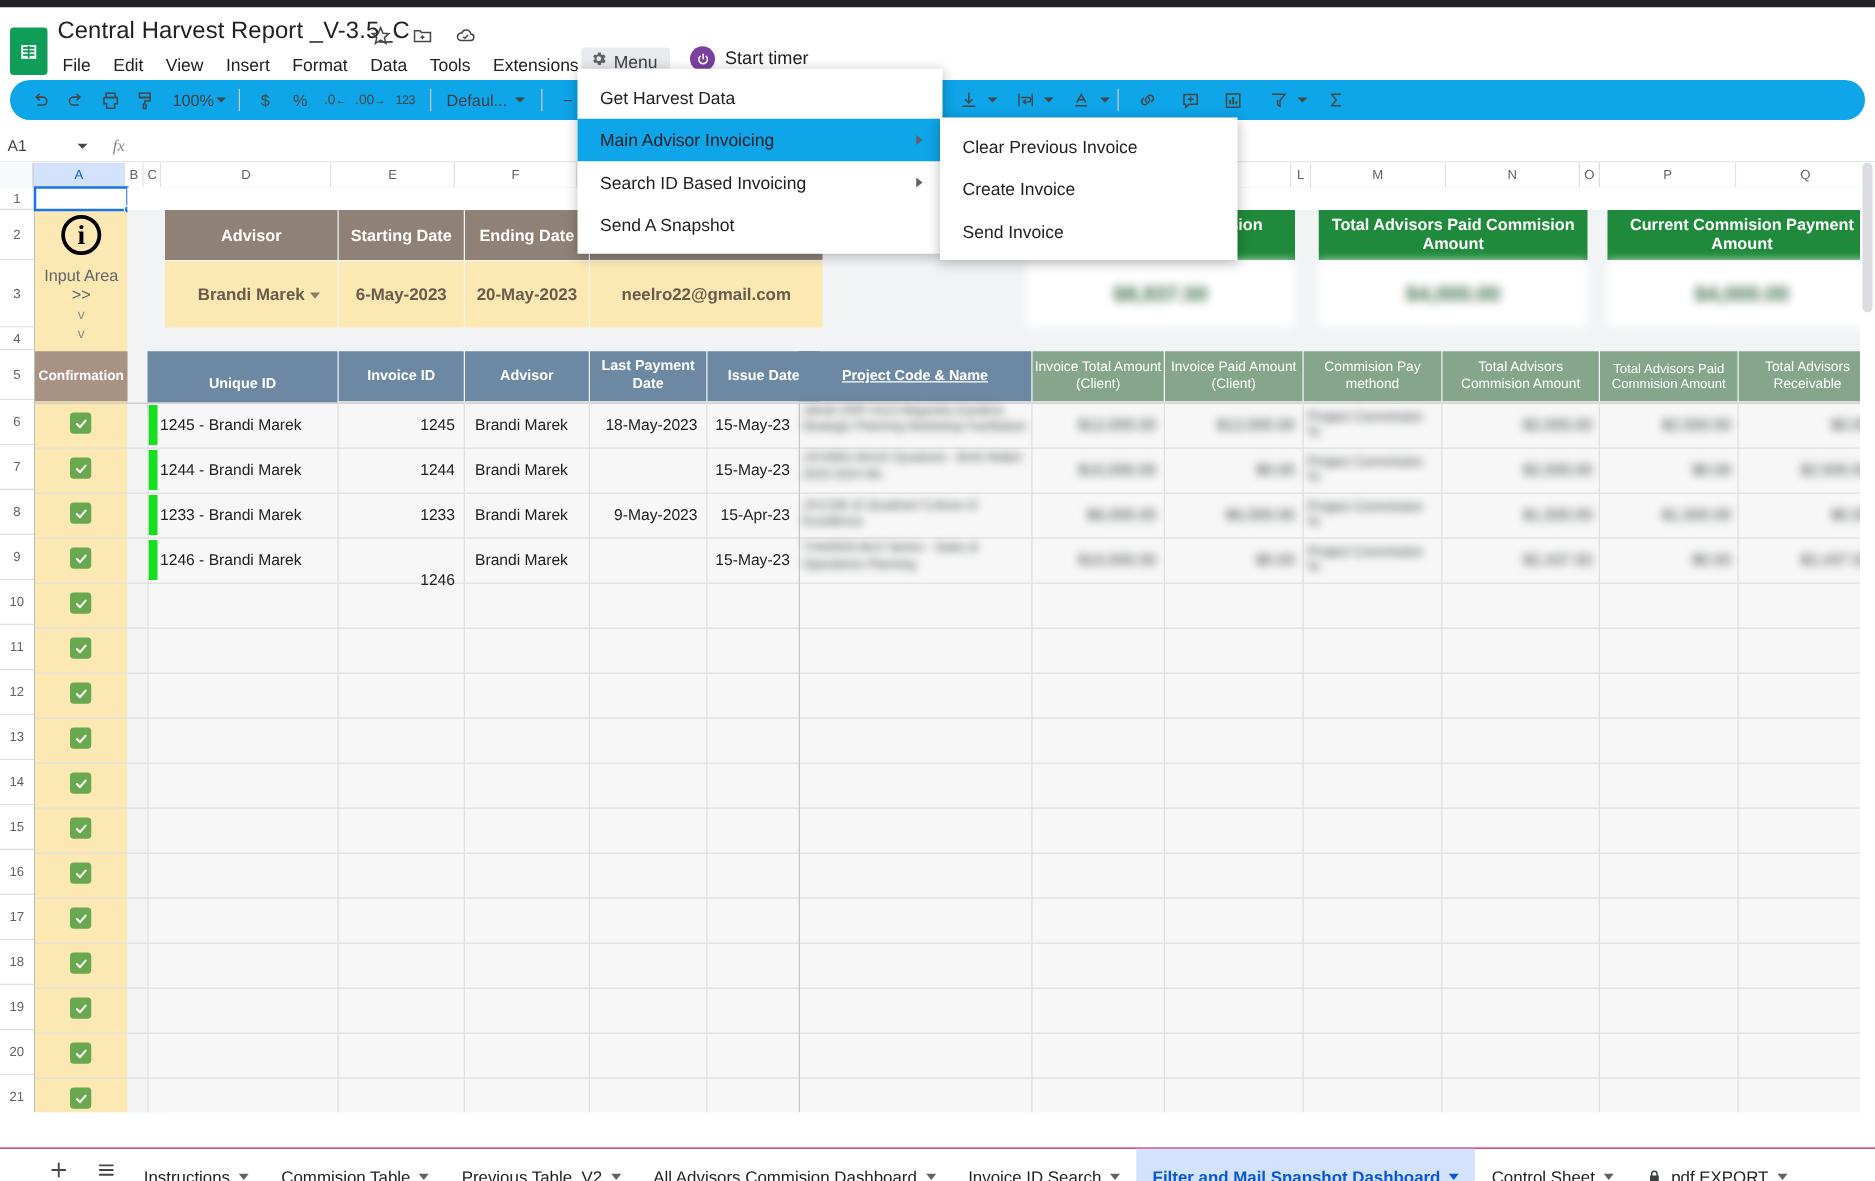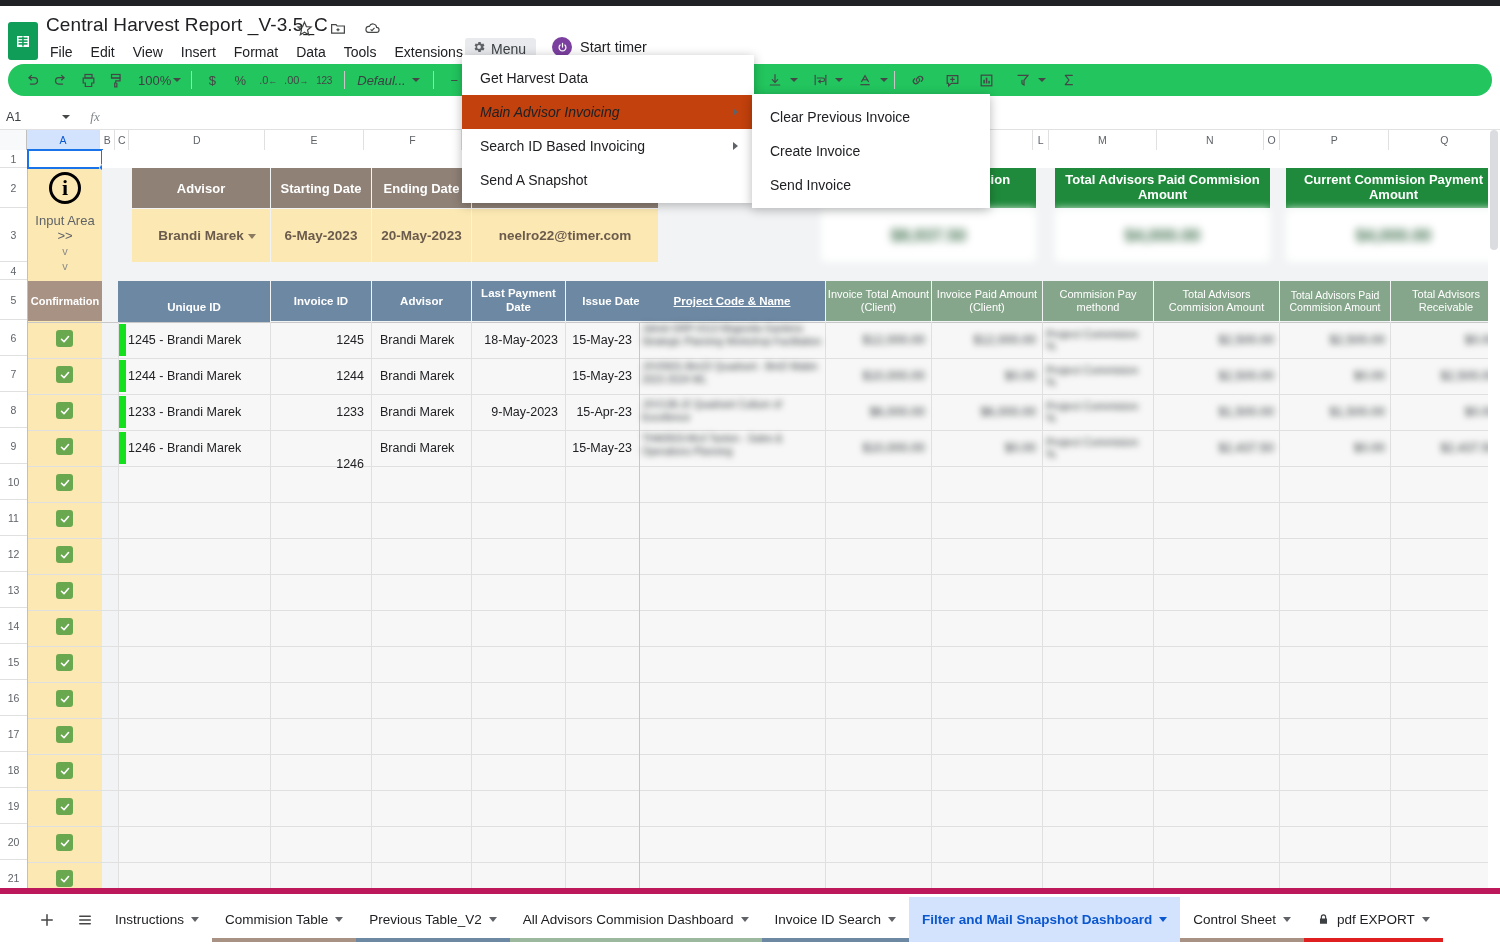--- a/index.html
+++ b/index.html
@@ -29,28 +29,28 @@
 
   .custom-menu { position:absolute; left:465px; top:32px; height:22px; display:flex; align-items:center;
                  gap:5px; background:#e8eaed; padding:3px 10px 3px 7px; border-radius:3px 3px 0 0; cursor:pointer; }
   .custom-menu .label { font-size:14px; color:#3c4043; }
   .start-timer { position:absolute; left:552px; top:31px; display:flex; align-items:center; gap:8px; cursor:pointer; }
   .start-timer .ring { width:20px; height:20px; border-radius:50%; background:#7b3fa0; display:flex; align-items:center; justify-content:center; }
   .start-timer .tlabel { font-size:14.5px; color:#202124; }
 
   
   .toolbar { position:absolute; top:64px; left:8px; width:1484px; height:32px;
-             background:#22c55e; border-radius:18px; display:flex; align-items:center; padding:0 10px; gap:0; }
+             background:#0ea5e9; border-radius:18px; display:flex; align-items:center; padding:0 10px; gap:0; }
   .tb-btn { width:28px; height:26px; display:flex; align-items:center; justify-content:center; border-radius:4px; cursor:pointer; font-size:13px; color:#444746; }
   .tb-zoom { display:flex; align-items:center; gap:2px; padding:0 4px 0 8px; cursor:pointer; }
   .tb-zoom .z { font-size:13px; color:#3c4043; }
   .caret { width:0;height:0;border-left:4px solid transparent;border-right:4px solid transparent;border-top:4px solid #444746; display:inline-block; }
   .tb-sep { width:1px; height:18px; background:#c7c7c7; margin:0 6px; }
   .tb-font { display:flex; align-items:center; gap:6px; padding:0 6px; cursor:pointer; width:76px; }
-  .tb-font .fname { font-size:13px; color:#3c4043; overflow:hidden; white-space:nowrap;font-style:italic; }
+  .tb-font .fname { font-size:13px; color:#3c4043; overflow:hidden; white-space:nowrap; }
   .tb-grp { display:flex; align-items:center; gap:1px; }
 
   
   .formulabar { position:absolute; top:104px; left:0; width:1500px; height:26px; background:#fff;
                 display:flex; align-items:center; border-bottom:1px solid #e1e1e1; }
   .namebox { width:78px; display:flex; align-items:center; justify-content:space-between; padding:0 8px 0 6px; }
   .namebox .nb { font-size:12.5px; color:#3c4043; }
   .fxmark { width:34px; text-align:center; font-size:13px; color:#80868b; font-style:italic; font-family:"Liberation Serif", serif;}
   .fx-input { flex:1; font-size:13px; color:#202124; }
 
@@ -99,27 +99,27 @@
 
   .dd-arrow { width:0;height:0;border-left:4px solid transparent;border-right:4px solid transparent;
               border-top:5px solid #8a7a62; position:absolute; }
 
   
   .vsplit { position:absolute; background:#f1f3f4; }
 
   
   .menu-pop { position:absolute; background:#fff; box-shadow:0 2px 10px rgba(0,0,0,.28); z-index:60; padding:6px 0; }
   .menu-item { height:34px; display:flex; align-items:center; padding:0 18px; font-size:14px; color:#202124; cursor:pointer; white-space:nowrap; }
-  .menu-item.hl { background:#c2410c;font-style:italic; }
+  .menu-item.hl { background:#0ea5e9; }
   .menu-item .arrow { position:absolute; right:16px; width:0;height:0;
                       border-top:4px solid transparent;border-bottom:4px solid transparent;border-left:5px solid #5f6368;}
 
   
-  .sheetbar { position:absolute; bottom:0; left:0; width:1500px; height:57px; background:#fff;
-              border-top:6px solid #be185d; display:flex; align-items:center; }
+  .sheetbar { position:absolute; bottom:0; left:0; width:1500px; height:27px; background:#fff;
+              border-top:1px solid #be185d; display:flex; align-items:flex-start; }
   .sb-btn { width:34px; height:34px; display:flex; align-items:center; justify-content:center; cursor:pointer; color:#444746; }
   .tabs { display:flex; align-items:flex-end; height:45px; }
   .tab { height:45px; display:flex; align-items:center; gap:7px; padding:0 13px; font-size:13.5px;
          color:#202124; cursor:pointer; position:relative; white-space:nowrap; }
   .tab.active { background:#d3e3fd; color:#0b57d0; font-weight:bold; }
   .tab .tcaret { width:0;height:0;border-left:4px solid transparent;border-right:4px solid transparent;border-top:5px solid #5f6368; }
   .tab.active .tcaret { border-top-color:#0b57d0; }
   .tab .underline { position:absolute; left:0; bottom:0; width:100%; height:4px; }
   .lock-icon { display:inline-flex; }
 
@@ -409,21 +409,21 @@
     <div class="cell c-hdr-brown" style="left:243px;top:18px;width:100px;height:40px;">Starting Date</div>
     <div class="cell c-hdr-brown" style="left:344px;top:18px;width:99px;height:40px;">Ending Date</div>
     <div class="cell c-hdr-brown" style="left:444px;top:18px;width:186px;height:40px;">Email to Send Snapshot</div>
 
     <div class="cell c-input-cream" style="left:104px;top:59px;width:138px;height:53px;position:absolute;">
       <span>Brandi Marek</span>
       <i class="dd-arrow" style="right:14px;top:25px;"></i>
     </div>
     <div class="cell c-input-cream" style="left:243px;top:59px;width:100px;height:53px;">6-May-2023</div>
     <div class="cell c-input-cream" style="left:344px;top:59px;width:99px;height:53px;text-align:center;">20-May-2023</div>
-    <div class="cell c-input-cream" style="left:444px;top:59px;width:186px;height:53px;">neelro22@timer.com</div>
+    <div class="cell c-input-cream" style="left:444px;top:59px;width:186px;height:53px;">neelro22@gmail.com</div>
 
     <div class="cell c-hdr-green" style="left:793px;top:18px;width:215px;height:40px;padding:0 6px;line-height:1.15;">Total Advisors Commision Amount</div>
     <div class="cell c-val-green" style="left:793px;top:59px;width:215px;height:53px;">$8,937.50</div>
 
     <div class="cell c-hdr-green" style="left:1027px;top:18px;width:215px;height:40px;padding:0 6px;line-height:1.15;">Total  Advisors Paid Commision Amount</div>
     <div class="cell c-val-green" style="left:1027px;top:59px;width:215px;height:53px;">$4,000.00</div>
 
     <div class="cell c-hdr-green" style="left:1258px;top:18px;width:215px;height:40px;padding:0 6px;line-height:1.15;">Current Commision Payment Amount</div>
     <div class="cell c-val-green" style="left:1258px;top:59px;width:215px;height:53px;">$4,000.00</div>
 

